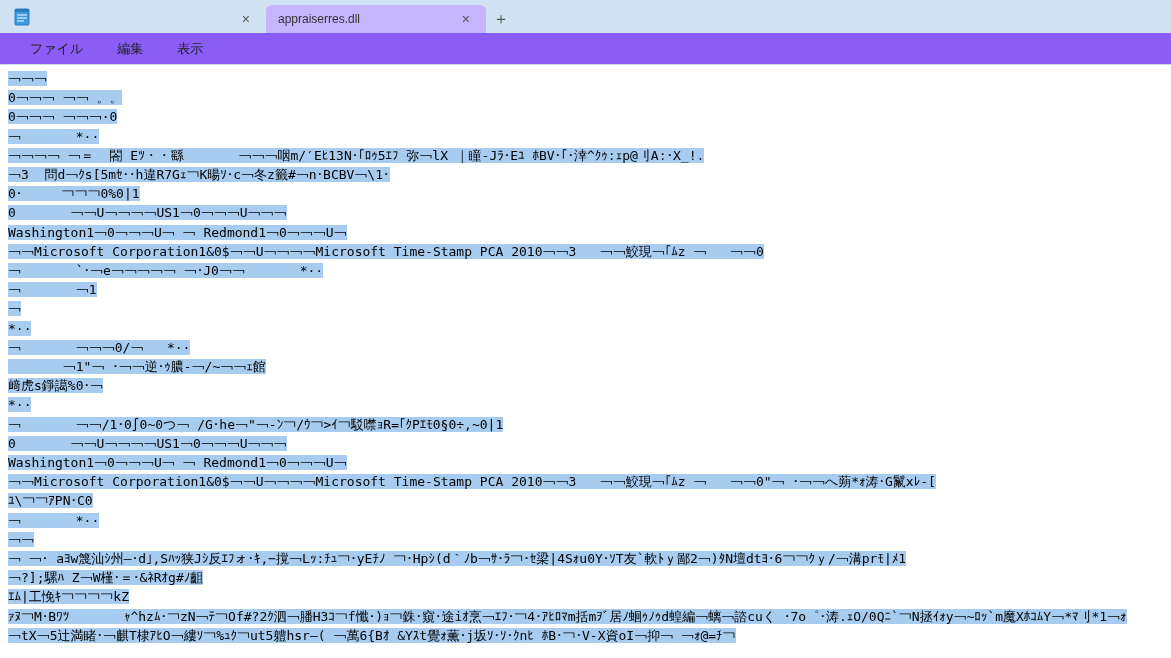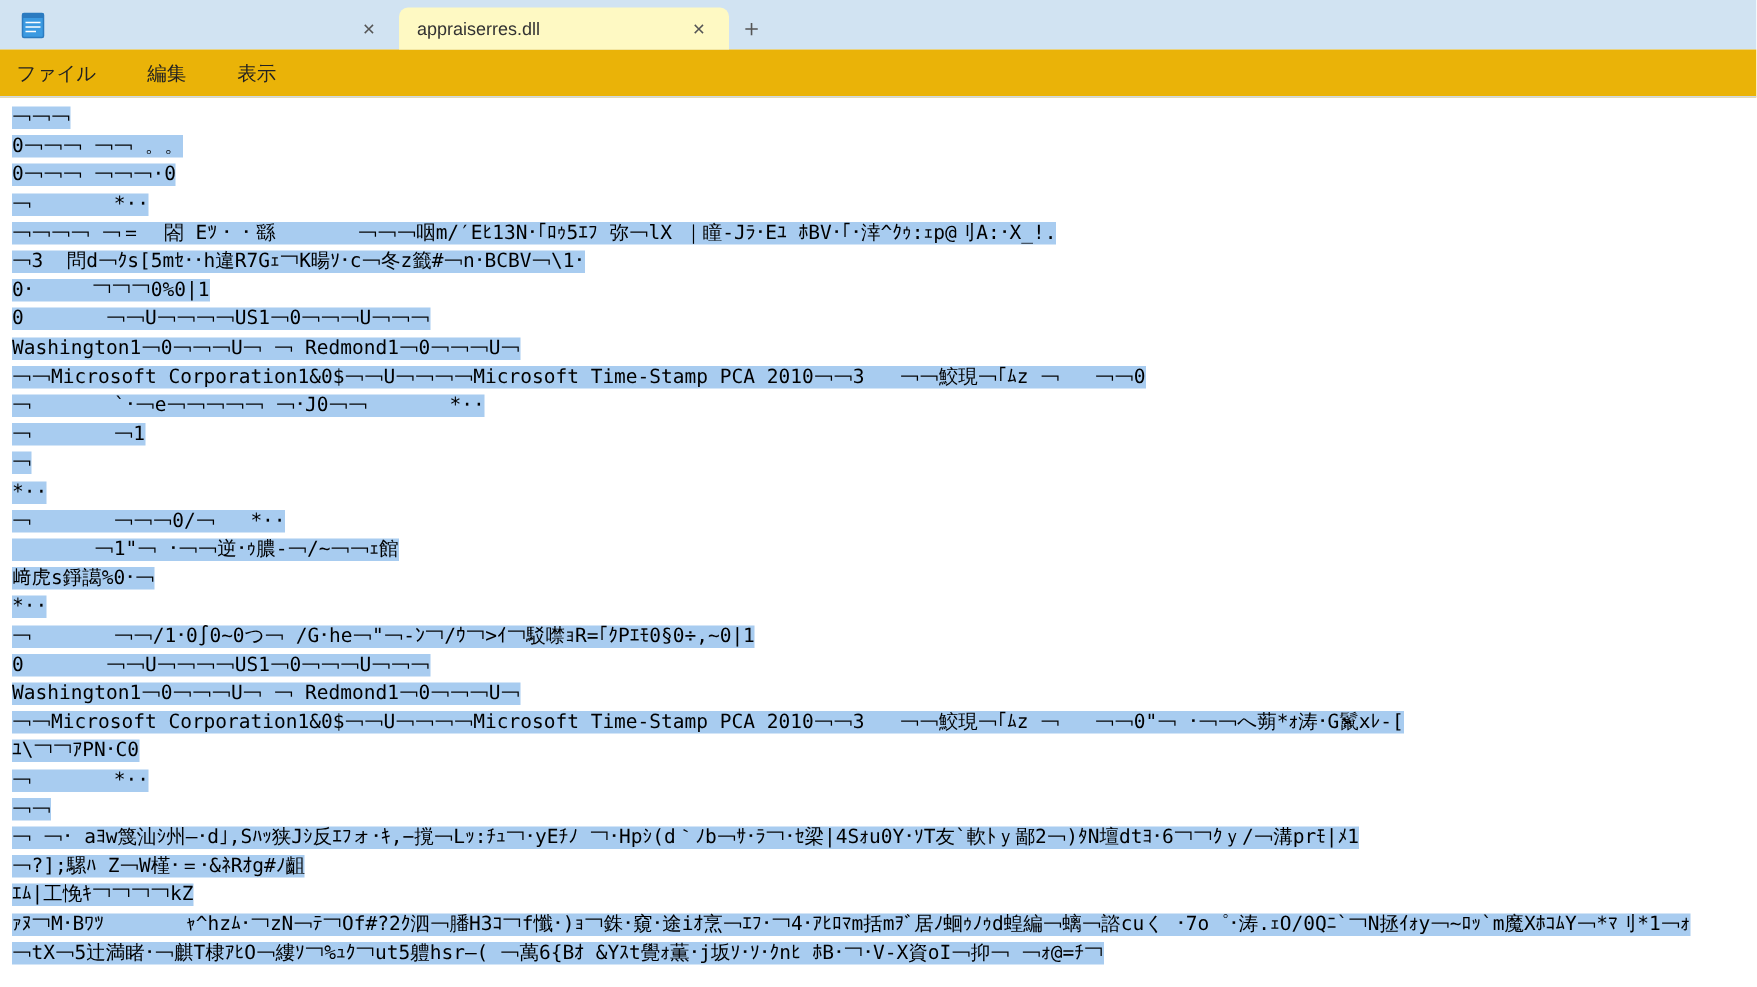--- a/index.html
+++ b/index.html
@@ -33,21 +33,21 @@
     height: 28px;
     display: flex;
     align-items: center;
     padding: 0 12px;
     font-size: 12px;
     color: #333;
     min-width: 220px;
     position: relative;
   }
   .tab.active {
-    background: #fef9c3;
+    background: #c4b5fd;
     border-radius: 6px 6px 0 0;
   }
   .tab.inactive {
     background: transparent;
   }
   .tab-close {
     margin-left: auto;
     font-size: 14px;
     color: #555;
     padding: 0 4px;
@@ -57,25 +57,25 @@
     width: 30px;
     height: 28px;
     display: flex;
     align-items: center;
     justify-content: center;
     font-size: 16px;
     color: #555;
     cursor: pointer;
   }
   .menubar {
-    background: #eab308;
+    background: #8b5cf6;
     height: 32px;
     display: flex;
     align-items: center;
-    padding: 0 3px;
+    padding: 0 22px;
     gap: 18px;
     font-size: 13px;
     color: #222;
     border-bottom: 1px solid #d0dae5;
   }
   .menu-item {
     padding: 4px 8px;
     cursor: pointer;
   }
   .content {

